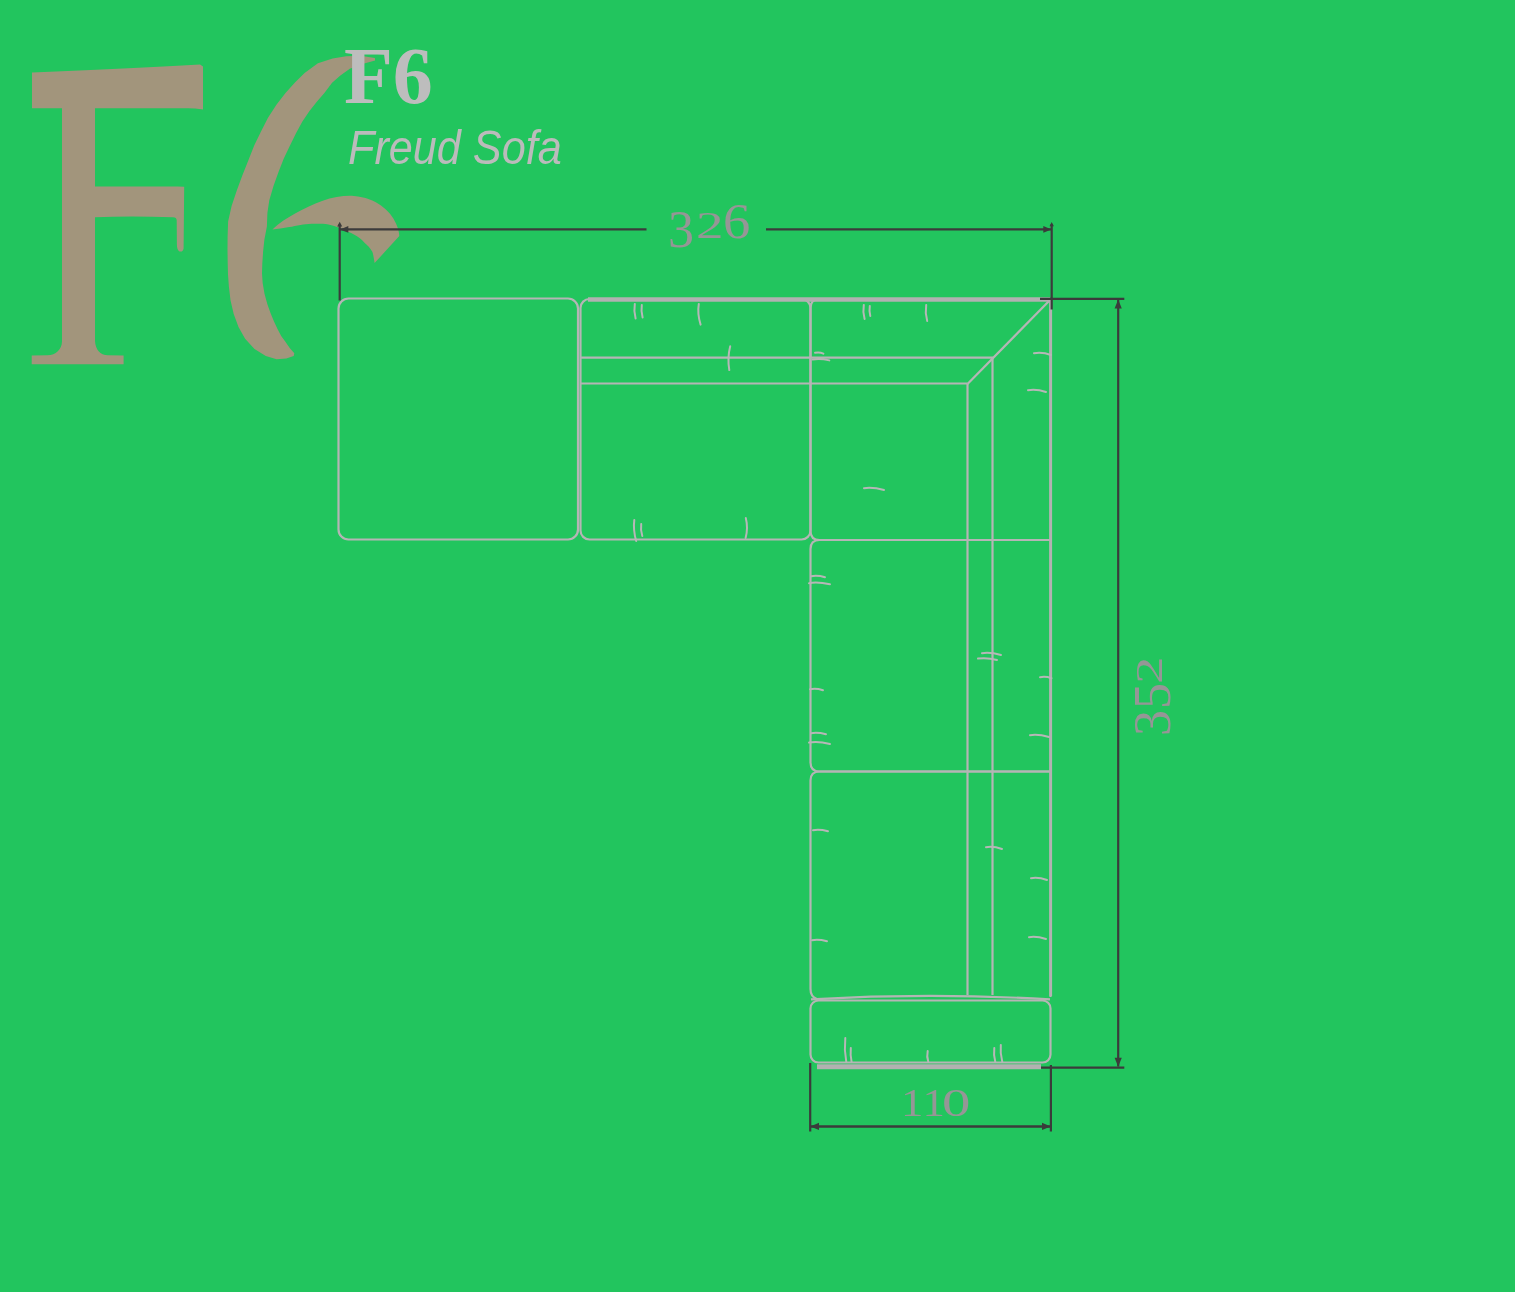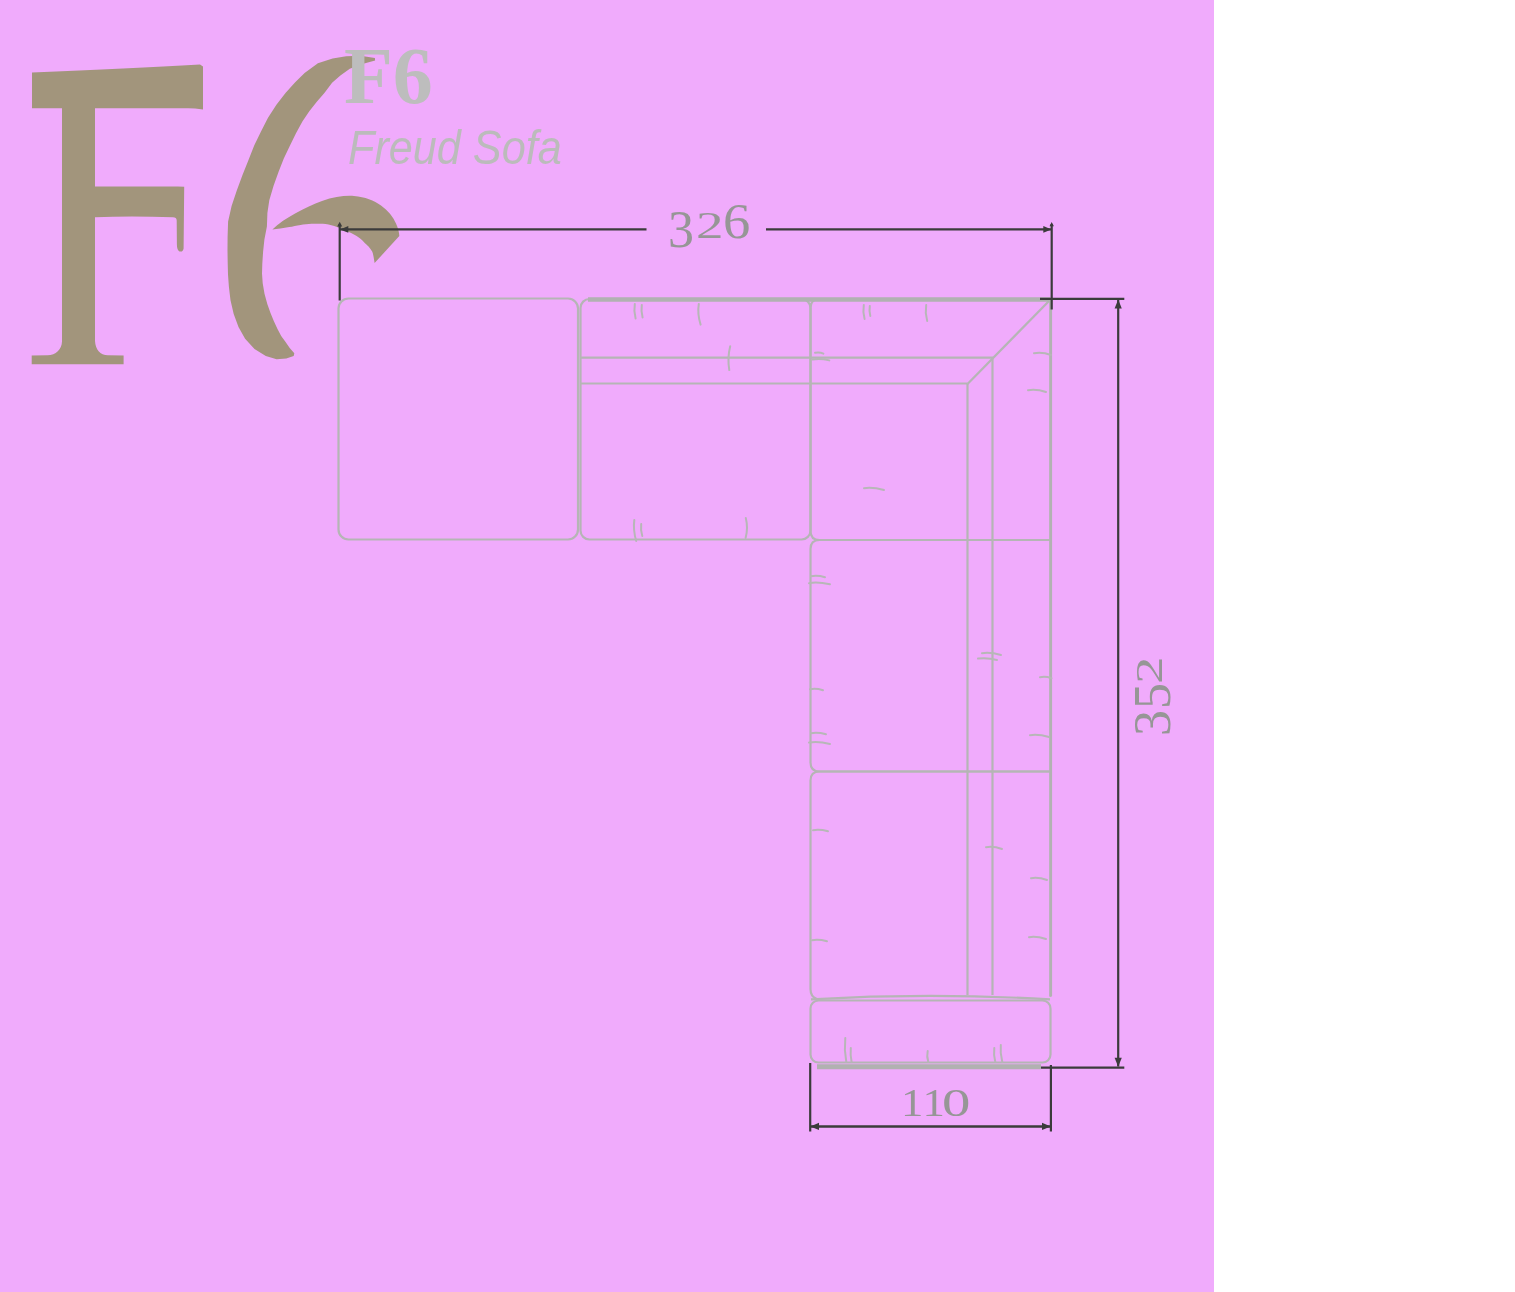--- a/index.html
+++ b/index.html
@@ -1,16 +1,16 @@
 <!DOCTYPE html>
 <html><head>
 <meta charset="utf-8">
 <style>
   html,body{margin:0;padding:0;background:#ffffff;}
-  .page{position:relative;width:1214px;height:1292px;background:#f0abfc;overflow:hidden;}
+  .page{position:relative;width:1515px;height:1292px;background:#22c55e;overflow:hidden;}
   svg{display:block;}
 </style>
 </head>
 <body>
 
 <div class="page">
 <svg width="1515" height="1292" viewBox="0 0 1515 1292" xmlns="http://www.w3.org/2000/svg">
 
   <path id="bigF" fill="#a2957c" d="M 32 72.5
     Q 130 68.5 200 64.6

